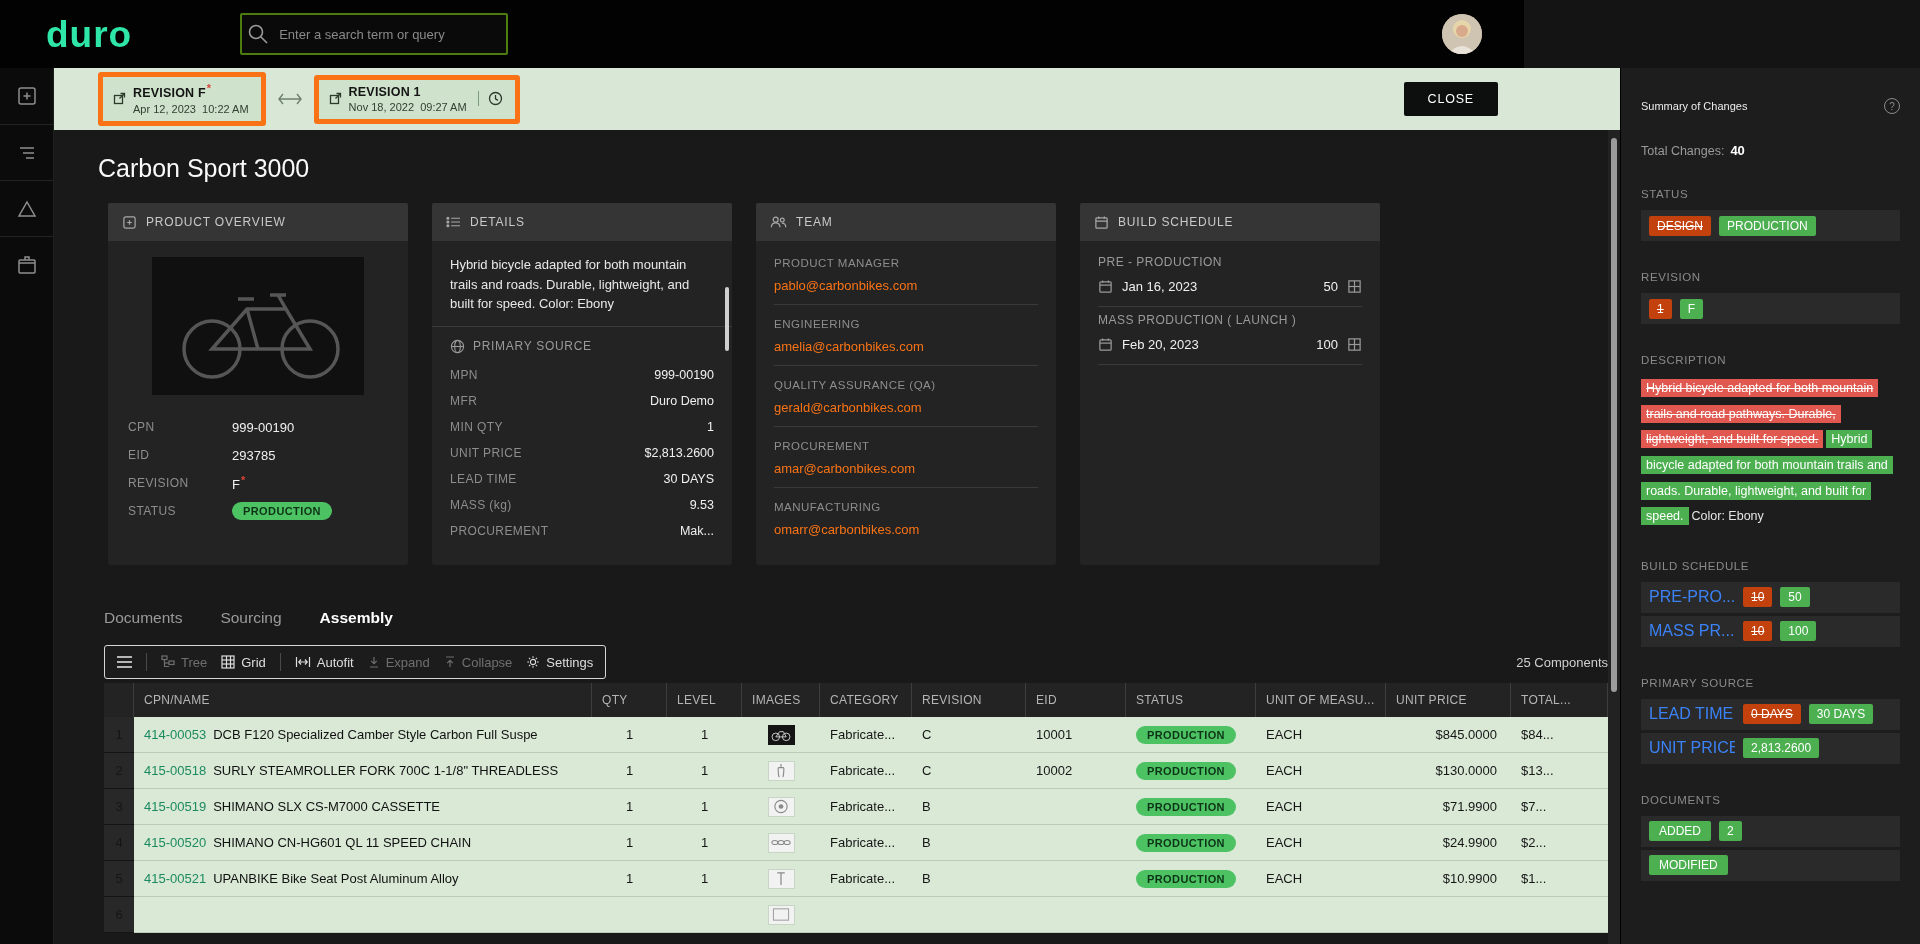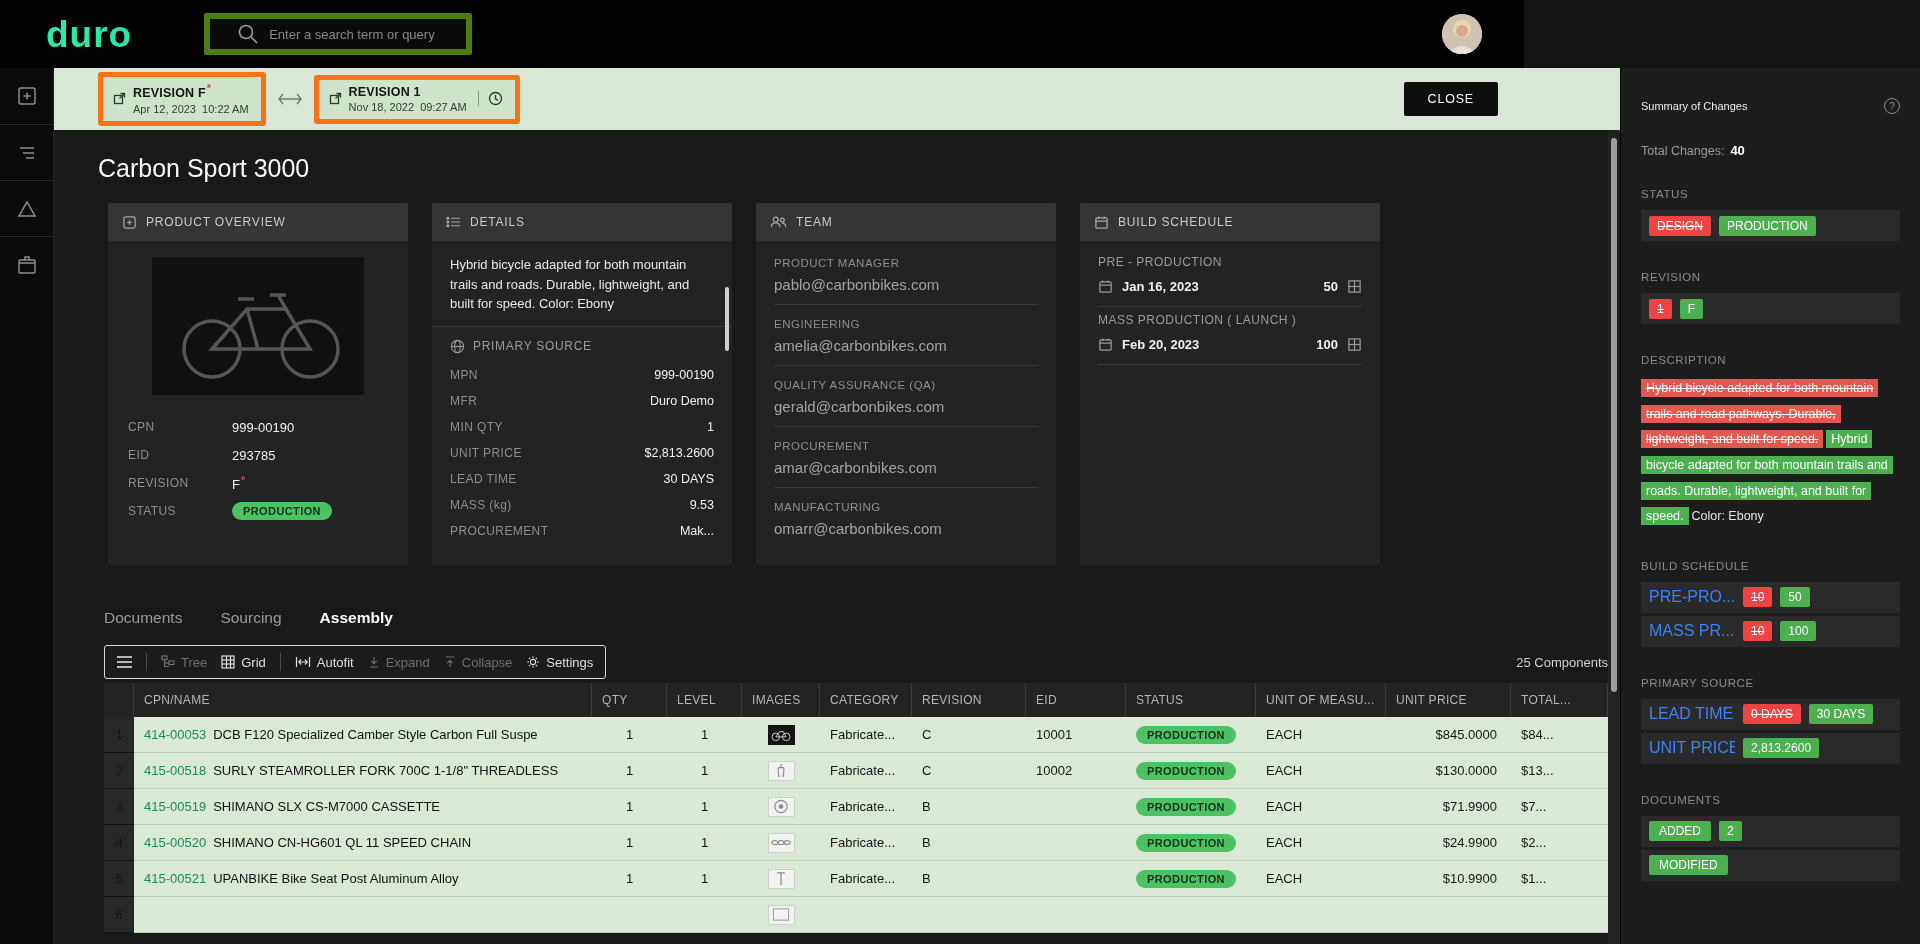--- a/index.html
+++ b/index.html
@@ -4,22 +4,22 @@
 <style>
   * { margin:0; padding:0; box-sizing:border-box; }
   html,body { width:1920px; height:944px; overflow:hidden; background:#141414;
     font-family:"Liberation Sans", sans-serif; }
   .app { position:relative; width:1920px; height:944px; }
 
   
   .topbar { position:absolute; left:0; top:0; width:1524px; height:68px; background:#020202;
     display:flex; align-items:center; z-index:30; }
   .logo { margin-left:46px; color:#2ee6a8; font-size:37px; font-weight:800; letter-spacing:1px; line-height:1; }
-  .searchbox { margin-left:72px; width:268px; height:42px; border:6px solid #4d7c0f; border-radius:2px;
-    background:#0a0a0a; display:flex; align-items:center; padding:0 27px; }
+  .searchbox { margin-left:108px; width:268px; height:42px; border:2px solid #4d7c0f; border-radius:2px;
+    background:#0a0a0a; display:flex; align-items:center; padding:0 5px; }
   .searchbox svg { flex:none; }
   .search-input { flex:1; margin-left:10px; background:transparent; border:none; outline:none;
     color:#d8d8d8; font-size:13px; font-family:"Liberation Sans",sans-serif; }
   .search-input::placeholder { color:#8a8a8a; }
   .avatar { margin-left:auto; margin-right:42px; width:40px; height:40px; border-radius:50%; overflow:hidden;
     background:#b9a58e; cursor:pointer; }
 
   
   .rail { position:absolute; left:0; top:68px; bottom:0; width:54px; background:#0b0b0b;
     border-right:1px solid #1f1f1f; z-index:20; }
@@ -71,26 +71,26 @@
   .ps-head svg { stroke:#9a9a9a; }
   .kv-row { display:flex; justify-content:space-between; align-items:center; padding:6px 18px; }
   .kv-label { color:#8d8d8d; font-size:12px; letter-spacing:.4px; }
   .kv-val { color:#f0f0f0; font-size:12.5px; }
   .card-scrollbar { position:absolute; right:3px; top:46px; width:4px; height:64px; background:#cfcfcf; border-radius:2px; }
 
   .team-rows { padding:12px 18px 0; }
   .team-row { padding:4px 0 10px; border-bottom:1px solid #3a3a3a; margin-bottom:9px; }
   .team-row:last-child { border-bottom:none; }
   .team-label { color:#8d8d8d; font-size:11.5px; letter-spacing:.5px; margin-bottom:7px; }
-  .email-link { color:#a3a3a3; font-size:15px; cursor:pointer; text-decoration:none; }
+  .email-link { color:#f97316; font-size:13px; cursor:pointer; text-decoration:none; }
 
   .build-rows { padding:14px 18px 0; }
   .build-row { margin-bottom:6px; }
   .build-label { color:#9a9a9a; font-size:12px; letter-spacing:.5px; margin-bottom:10px; }
-  .build-line { display:flex; align-items:flex-end; gap:9px; padding-bottom:12px; border-bottom:1px solid #3a3a3a; margin-bottom:4px;font-weight:bold; }
+  .build-line { display:flex; align-items:flex-end; gap:9px; padding-bottom:12px; border-bottom:1px solid #3a3a3a; margin-bottom:4px; }
   .build-line svg { stroke:#9a9a9a; }
   .build-date { color:#f0f0f0; font-size:13px; }
   .build-units { margin-left:auto; color:#f0f0f0; font-size:13px; }
   .sched-table-icon { cursor:pointer; }
 
   
   .tabs { margin:44px 0 0 50px; display:flex; gap:38px; }
   .tab { color:#9a9a9a; font-size:15.5px; cursor:pointer; }
   .tab.active { color:#ffffff; font-weight:700; }
 
@@ -139,21 +139,21 @@
   .sum-title { color:#ececec; font-size:11px; }
   .help-icon { margin-left:auto; width:16px; height:16px; border:1px solid #8a8a8a; border-radius:50%;
     color:#8a8a8a; font-size:10px; display:flex; align-items:center; justify-content:center; cursor:pointer; }
   .total-row { margin-top:29px; font-size:12.5px; color:#9a9a9a; }
   .total-row b { color:#ffffff; margin-left:6px; font-size:13px; }
   .sec-label { margin-top:30px; margin-bottom:10px; color:#8a8a8a; font-size:11.5px; letter-spacing:.6px; }
   .strip { background:#2a2a2a; min-height:31px; display:flex; align-items:center; gap:8px; padding:3px 8px;
     margin-bottom:3px; }
   .strip-label { color:#3b82f6; font-size:16px; width:86px; flex:none; overflow:hidden; white-space:nowrap; }
   .dbadge { font-size:12px; padding:3px 8px; border-radius:2px; white-space:nowrap; }
-  .dbadge.old { background:#ef4444; color:#fff; text-decoration:line-through; }
+  .dbadge.old { background:#c2410c; color:#fff; text-decoration:line-through; }
   .dbadge.new { background:#4caf50; color:#fff; }
   .dbadge:empty { display:none; }
   .diff-text { margin-top:4px; font-size:12.5px; line-height:2.05; color:#dddddd; }
   .seg { padding:2px 5px; margin-right:3px; -webkit-box-decoration-break:clone; box-decoration-break:clone; }
   .seg.removed { background:#e0584f; color:#fff; text-decoration:line-through; }
   .seg.added { background:#4caf50; color:#fff; }
   .seg.normal { color:#e4e4e4; padding:2px 0; }
   .doc-pill { background:#4caf50; color:#fff; font-size:12px; padding:3px 10px; border-radius:2px; }
   .doc-count { background:#4caf50; color:#fff; font-size:12px; padding:3px 8px; border-radius:2px; }
   .doc-count:empty { display:none; }

